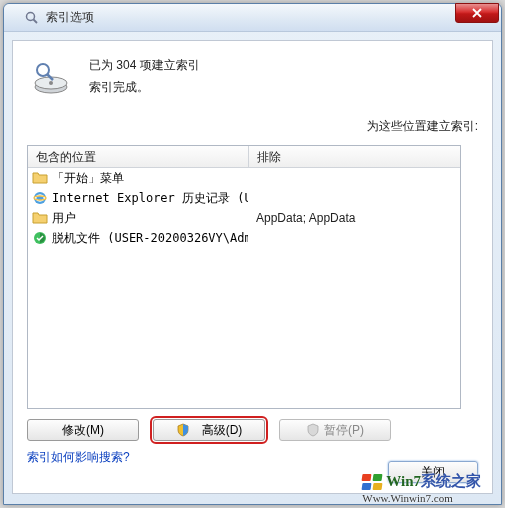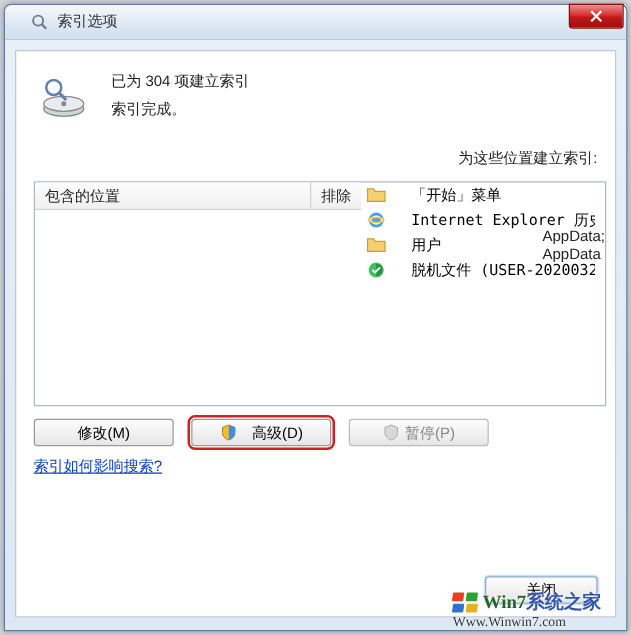--- a/index.html
+++ b/index.html
@@ -56,44 +56,44 @@
   align-items: center;
   gap: 18px;
 }
 .drive-icon {
   width: 40px; height: 40px;
   display:flex; align-items:center; justify-content:center;
 }
 .summary-text { line-height: 1.8; color:#222; }
 .section-label { padding: 14px 14px 6px 14px; color:#222;text-align:right; }
 .list-frame {
-  margin: 4px 7px 0 14px;
+  margin: 4px 31px 0 14px;
   border: 1px solid #b0b8c4;
-  height: 180px;
+  height: 264px;
   background: #fff;
   display: flex;
-  flex-direction: row;
+  flex-direction: column;
 }
 .list-header {
   display: flex;
   background: linear-gradient(to bottom,#fdfdfd,#efefef);
   border-bottom: 1px solid #d0d4da;
   height: 22px;
 }
 .col-h {
   padding: 3px 8px;
   color: #222;
   font-size: 12px;
 }
 .col-sep { width:1px; background:#d0d4da; }
 .col1 { width: 220px; }
 .col2 { flex:1; }
 .list-body { flex:1; overflow:hidden; }
 .row { display:flex; height:20px; align-items:center; }
-.cell1 { width: 220px; display:flex; align-items:center; padding-left:4px; gap:20px; white-space:nowrap; overflow:hidden;text-align:right; }
+.cell1 { width: 220px; display:flex; align-items:center; padding-left:4px; gap:4px; white-space:nowrap; overflow:hidden;text-align:right; }
 .cell2 { flex:1; padding-left:8px; color:#222; }
 .ficon { width:16px; height:16px; flex-shrink:0; display:flex; align-items:center; justify-content:center; }
 .ftext { color:#000; font-family: "SimSun", monospace; font-size:12px; }
 .buttons-row {
   display:flex;
   gap: 14px;
   margin: 10px 14px 4px 14px;
 }
 .btn {
   width: 112px; height: 22px;
@@ -106,21 +106,21 @@
   cursor:pointer;
 }
 .btn.highlight {
   outline: 2px solid #d02020;
   outline-offset: 1px;
   gap: 12px;
 }
 .btn.disabled { color:#888; border-color:#bcbcbc; cursor:default; }
 .shield { width:14px; height:14px; }
 .links { margin: 6px 14px 0 14px; line-height:1.7; }
-.link { color:#0a3fbf; text-decoration: underline; cursor:pointer; display:inline-block; }
+.link { color:#0a3fbf; cursor:pointer; display:inline-block; }
 .footer-close {
   position:absolute; right:14px; bottom:10px;
   width: 90px; height:22px;
   background: linear-gradient(to bottom,#fdfdfd,#e6e6e6);
   border: 1px solid #8aa8d0;
   border-radius:3px;
   display:flex; align-items:center; justify-content:center;
   cursor:pointer;
   box-shadow: 0 0 2px #6da0e0;
 }

